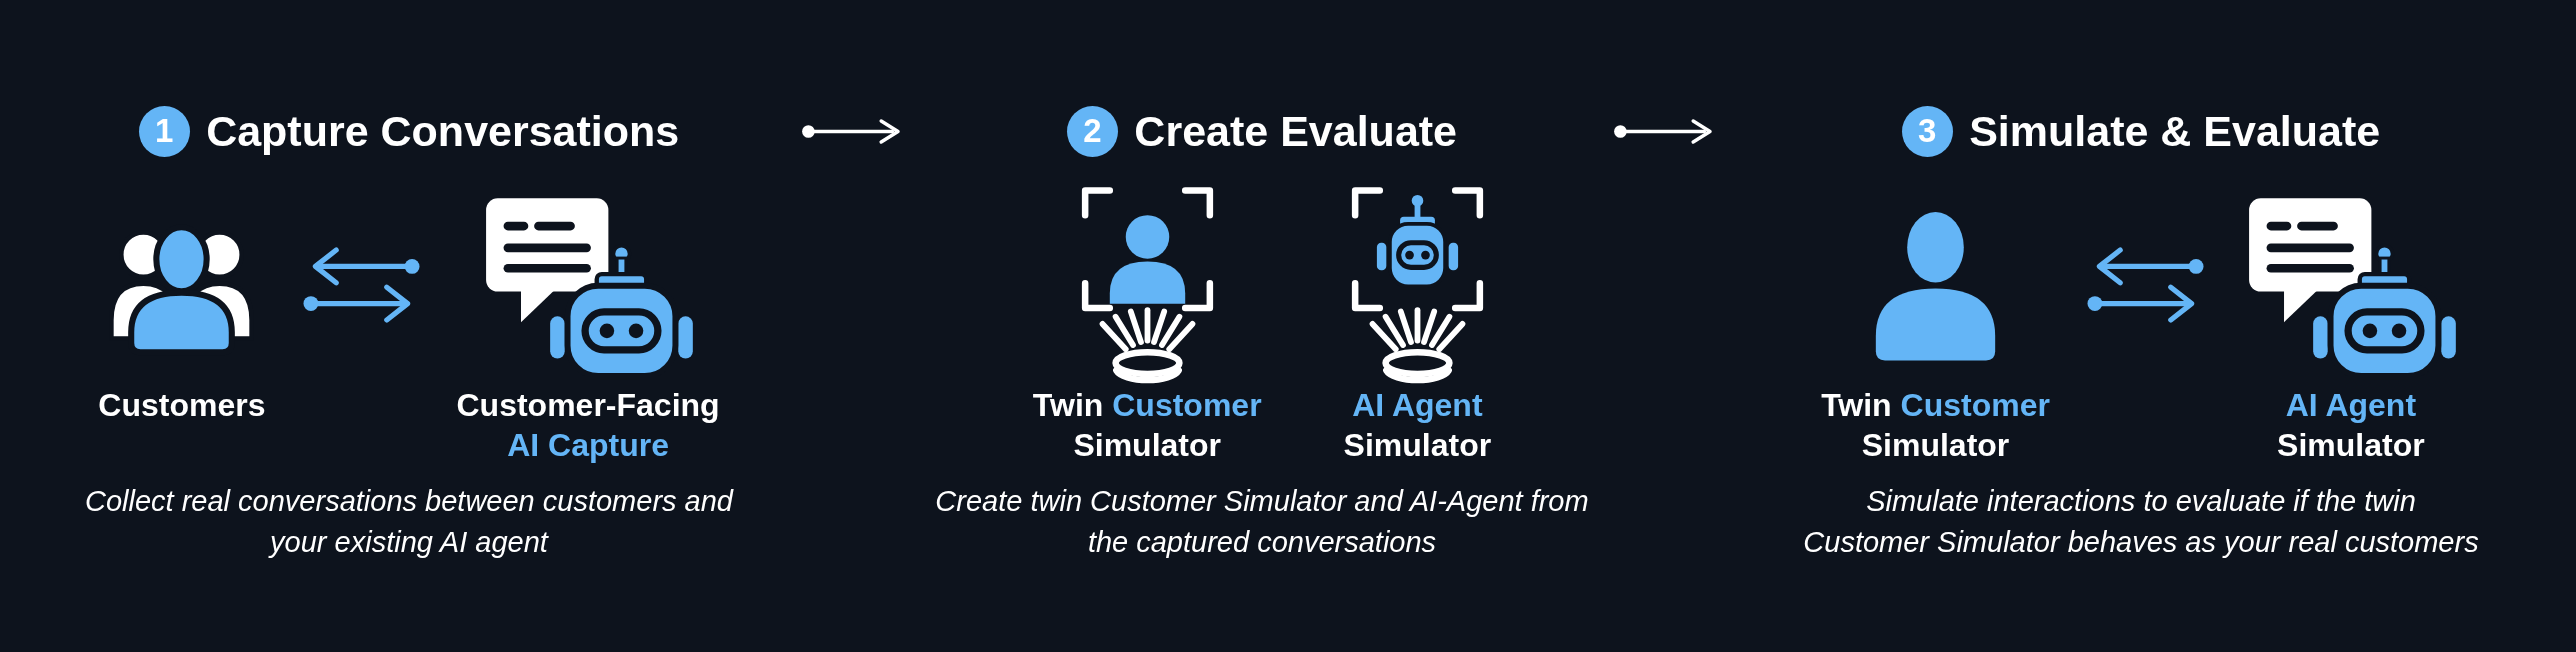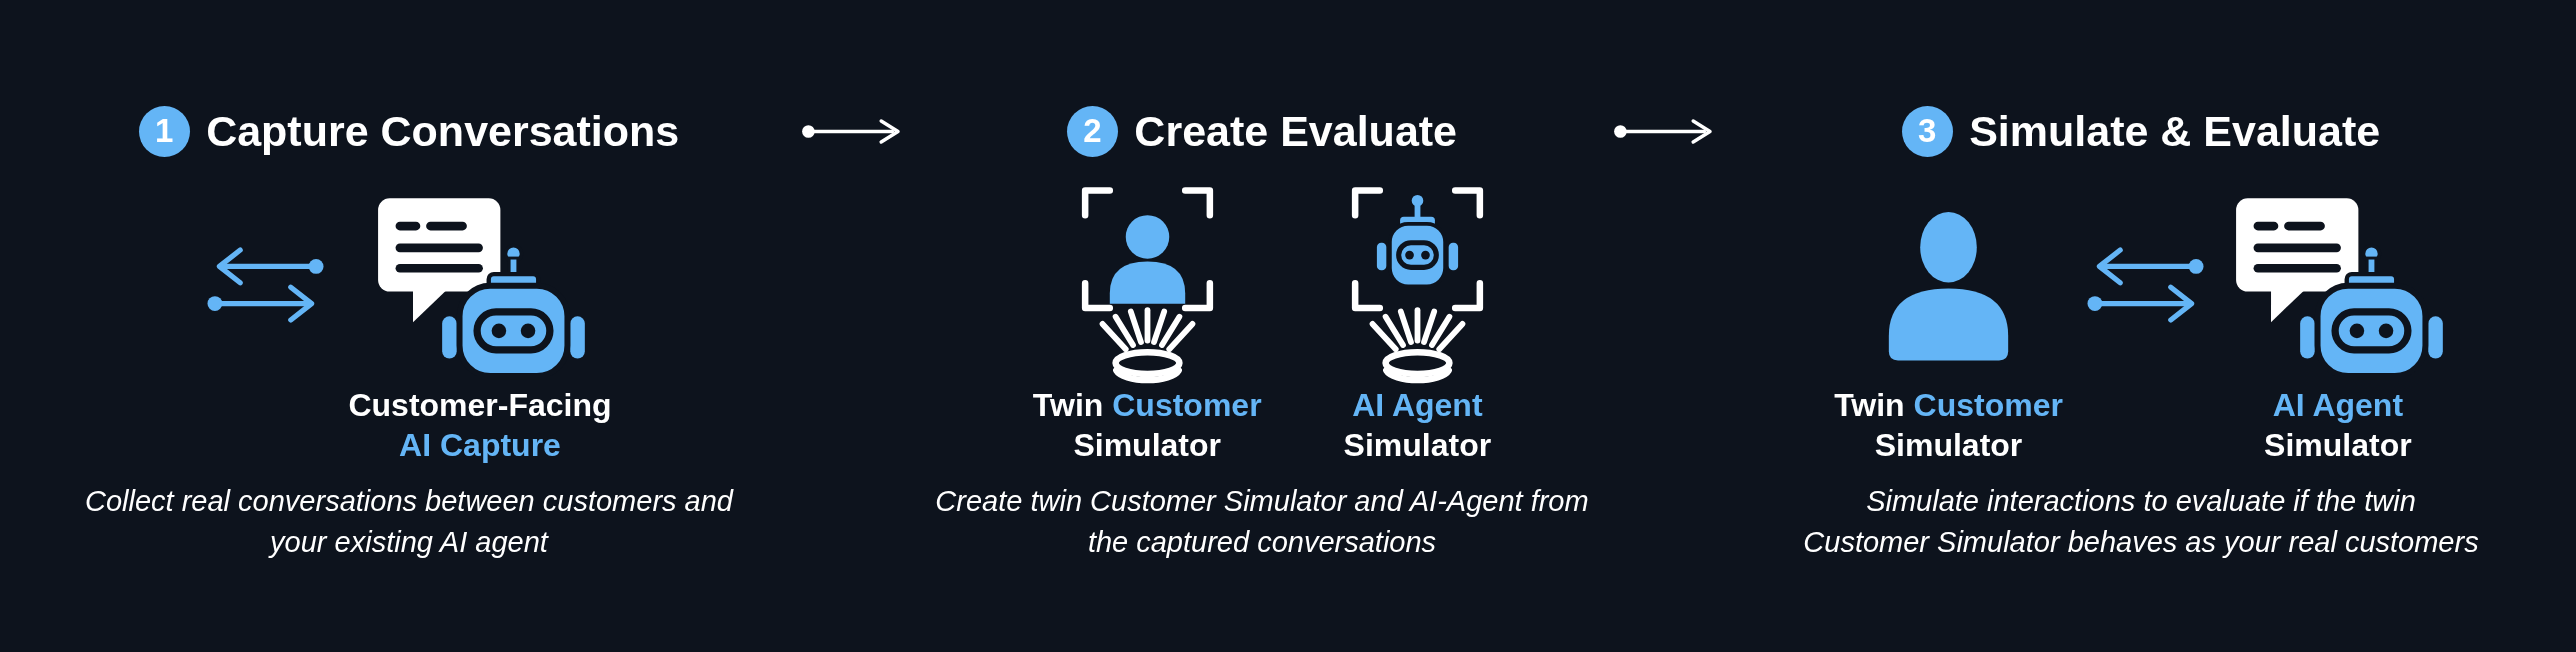--- a/index.html
+++ b/index.html
@@ -15,21 +15,21 @@
   .step-2 { width:685px; }
   .step-3 { width:819px; }
   .step-header { display:flex; align-items:center; gap:16.4px; height:54px; }
   .badge {
     width:51px; height:51px; border-radius:50%; background:var(--accent);
     color:var(--text); font-size:33px; font-weight:bold;
     display:flex; align-items:center; justify-content:center; flex-shrink:0;
   }
   .step-title { font-size:43px; font-weight:bold; color:var(--text); white-space:nowrap;text-align:center; }
   .items-row { display:flex; align-items:flex-start; margin-top:36px; }
-  .items-row.g48 > .item + .item { margin-left:23px;justify-content:flex-end; }
+  .items-row.g48 > .item + .item { margin-left:36px;justify-content:flex-end; }
   .items-row.g110 > .item + .item { margin-left:82px; }
   .item { display:flex; flex-direction:column; align-items:center; }
   .icon-box { height:182px; display:flex; align-items:center; justify-content:center; }
   .item-label {
     margin-top:9px; min-height:83px; text-align:center;
     font-size:32px; font-weight:bold; color:var(--text); line-height:1.26; white-space:nowrap;
   }
   .accent { color:var(--accent); }
   .step-desc {
     margin-top:13.4px; text-align:center; color:var(--text);
@@ -46,20 +46,35 @@
 <body>
 
 <div class="canvas">
 
   <div class="step step-1">
     <div class="step-header">
       <div class="badge">1</div>
       <div class="step-title">Capture Conversations</div>
     </div>
     <div class="items-row g48">
+      <div class="item">
+        <div class="icon-box">
+          <svg width="153" height="141" viewBox="0 0 200 185">
+            <circle class="f-w s-bg" stroke-width="6" cx="50" cy="52" r="29"></circle>
+            <path class="f-w s-bg" stroke-width="6" d="M8,162 L8,138 Q8,90 50,90 Q92,90 92,138 L92,162 Z"></path>
+            <circle class="f-w s-bg" stroke-width="6" cx="150" cy="52" r="29"></circle>
+            <path class="f-w s-bg" stroke-width="6" d="M108,162 L108,138 Q108,90 150,90 Q192,90 192,138 L192,162 Z"></path>
+            <ellipse class="f-acc s-bg" stroke-width="8" cx="100" cy="58" rx="33" ry="42"></ellipse>
+            <path class="f-acc s-bg" stroke-width="8" d="M34,168 L34,154 Q34,102 100,102 Q166,102 166,154 L166,168 Q166,180 154,180 L46,180 Q34,180 34,168 Z"></path>
+          </svg>
+        </div>
+        <div class="item-label">
+          <div><span>Customers</span></div>
+        </div>
+      </div>
       <div class="item">
         <div class="icon-box">
           <svg width="119" height="82" viewBox="0 0 160 110">
             <line class="s-acc rnd" stroke-width="7" x1="148" y1="30" x2="22" y2="30"></line>
             <path class="nf s-acc rnd" stroke-width="7" d="M46,8 L18,30 L46,52"></path>
             <circle class="f-acc" cx="148" cy="30" r="10"></circle>
             <line class="s-acc rnd" stroke-width="7" x1="12" y1="80" x2="138" y2="80"></line>
             <path class="nf s-acc rnd" stroke-width="7" d="M114,58 L142,80 L114,102"></path>
             <circle class="f-acc" cx="12" cy="80" r="10"></circle>
           </svg>

